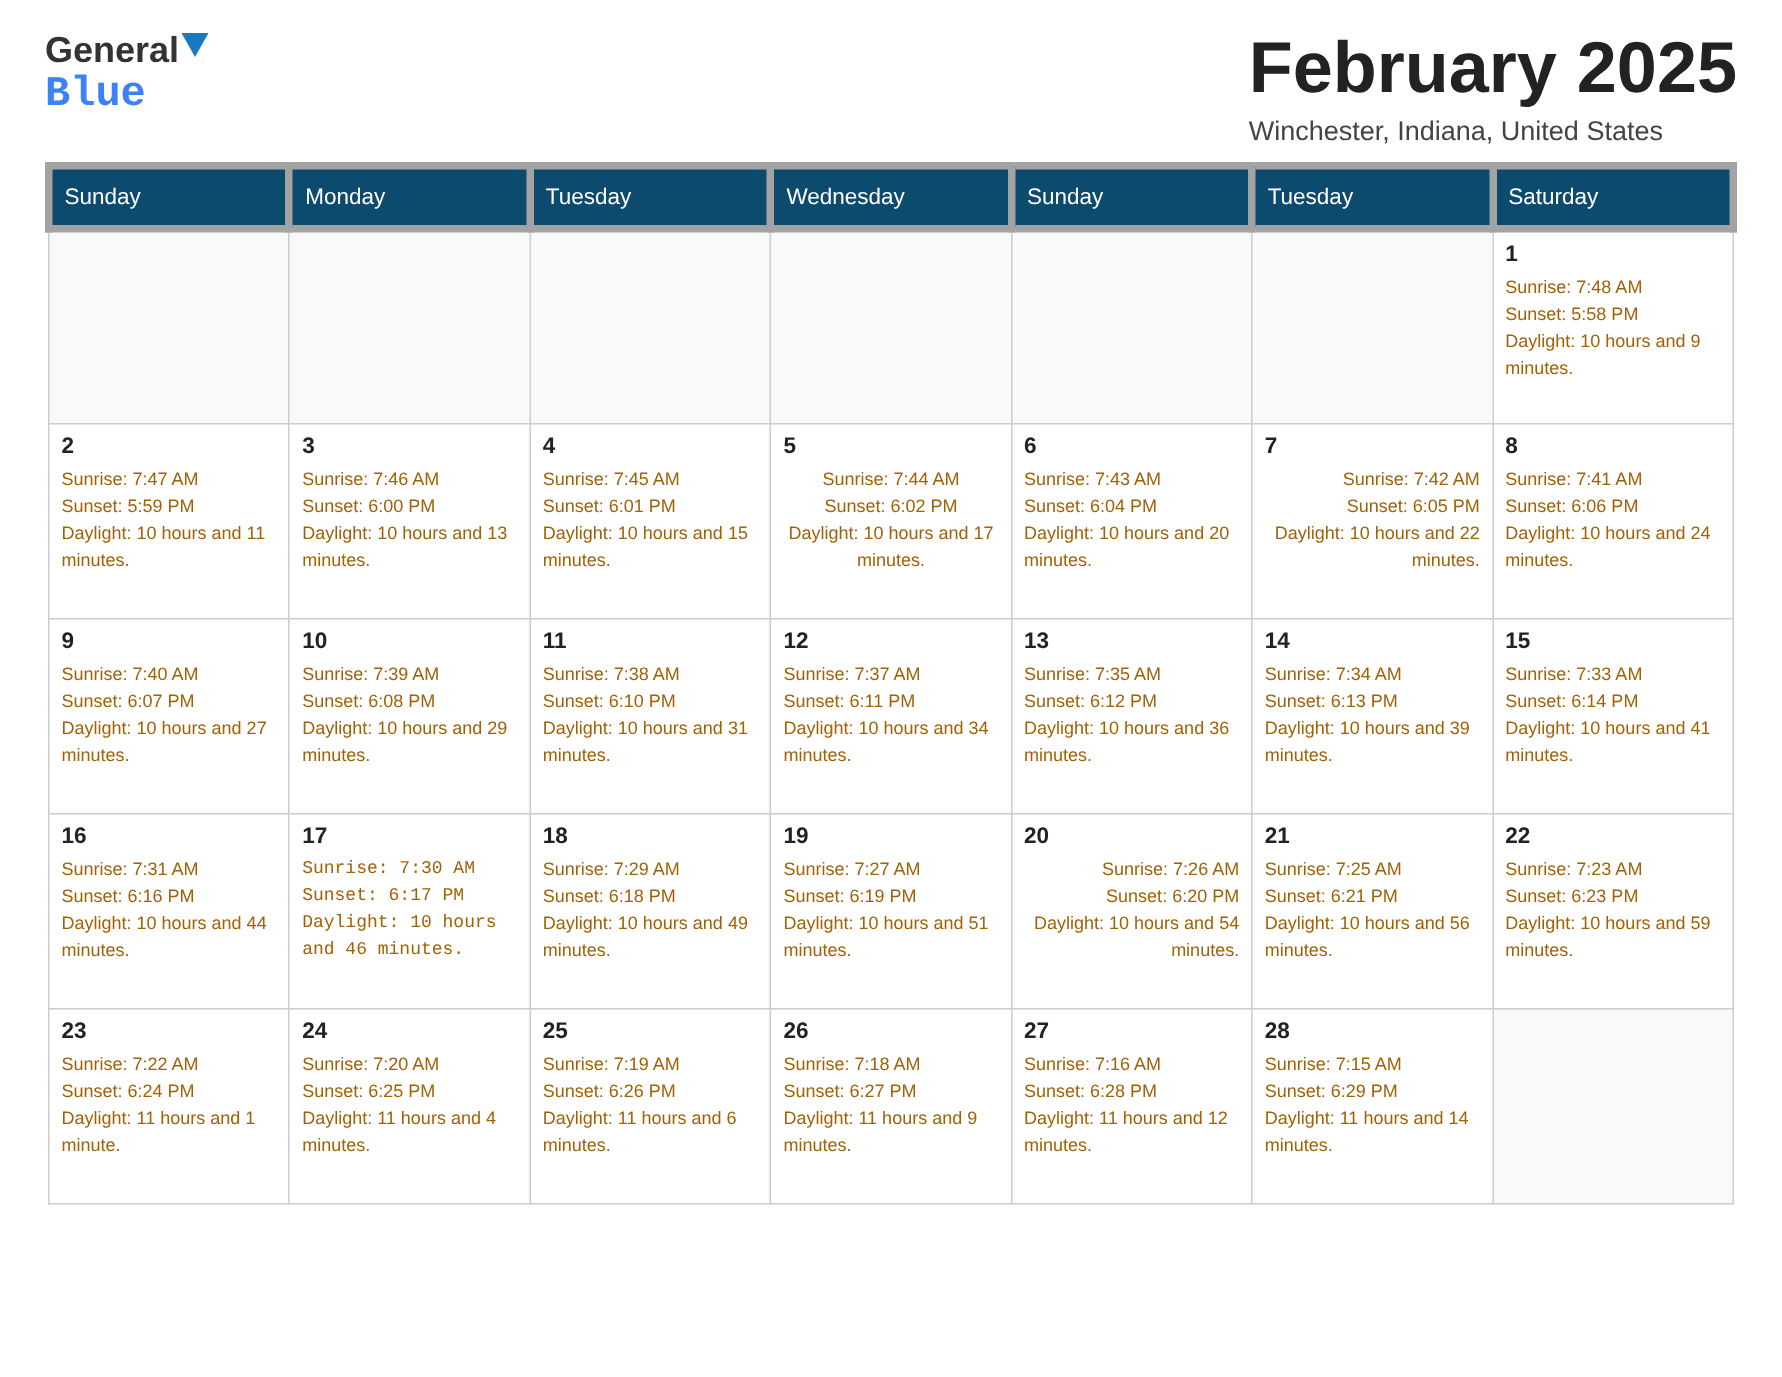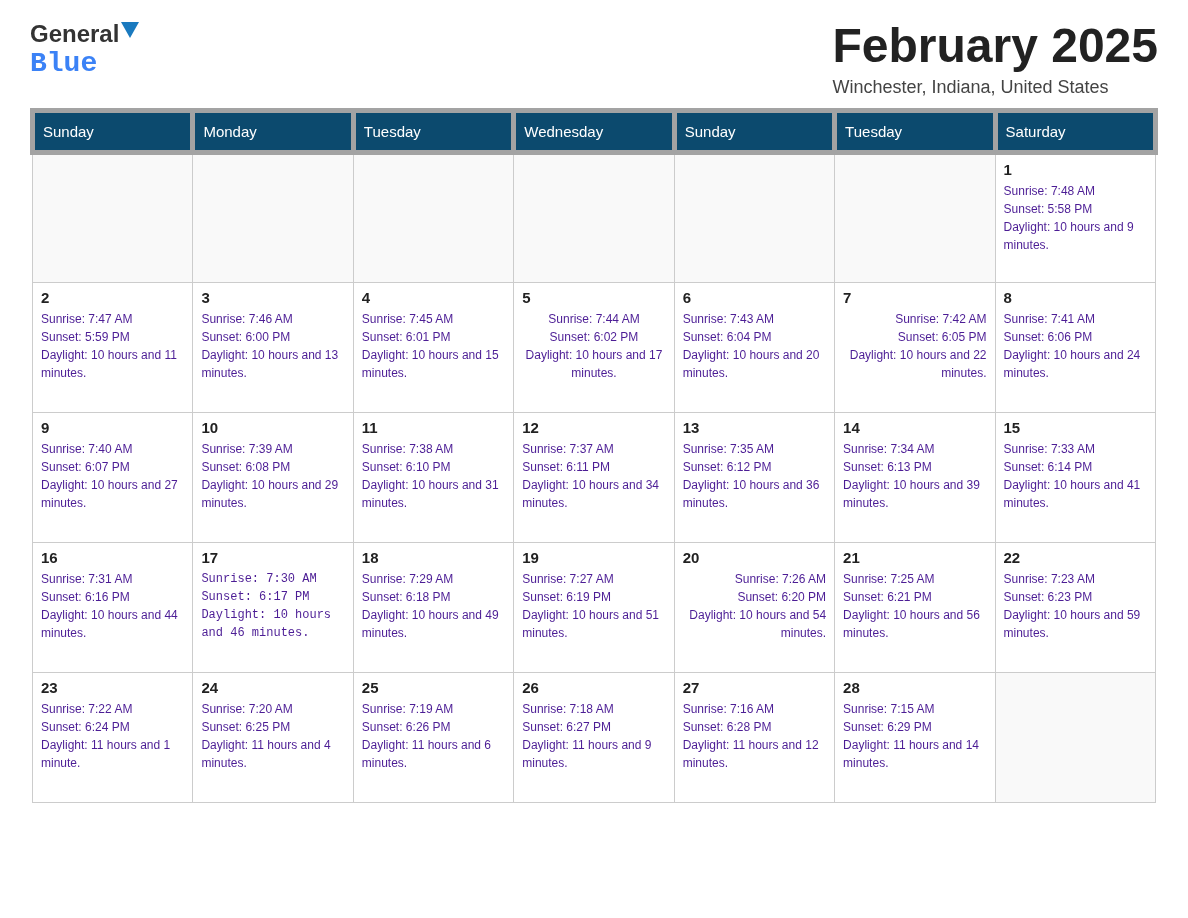--- a/index.html
+++ b/index.html
@@ -60,21 +60,21 @@
     }
     .day-number {
       font-size: 15px;
       font-weight: bold;
       color: #222;
       display: block;
       margin-bottom: 4px;
     }
     .day-info {
       font-size: 12px;
-      color: #4c1d95;
+      color: #a16207;
       line-height: 1.5;
     }
     .empty-cell {
       background: #f9f9f9;
     }
     .logo-row {
       display: flex;
       align-items: center;
     }
     .logo-text-general {

